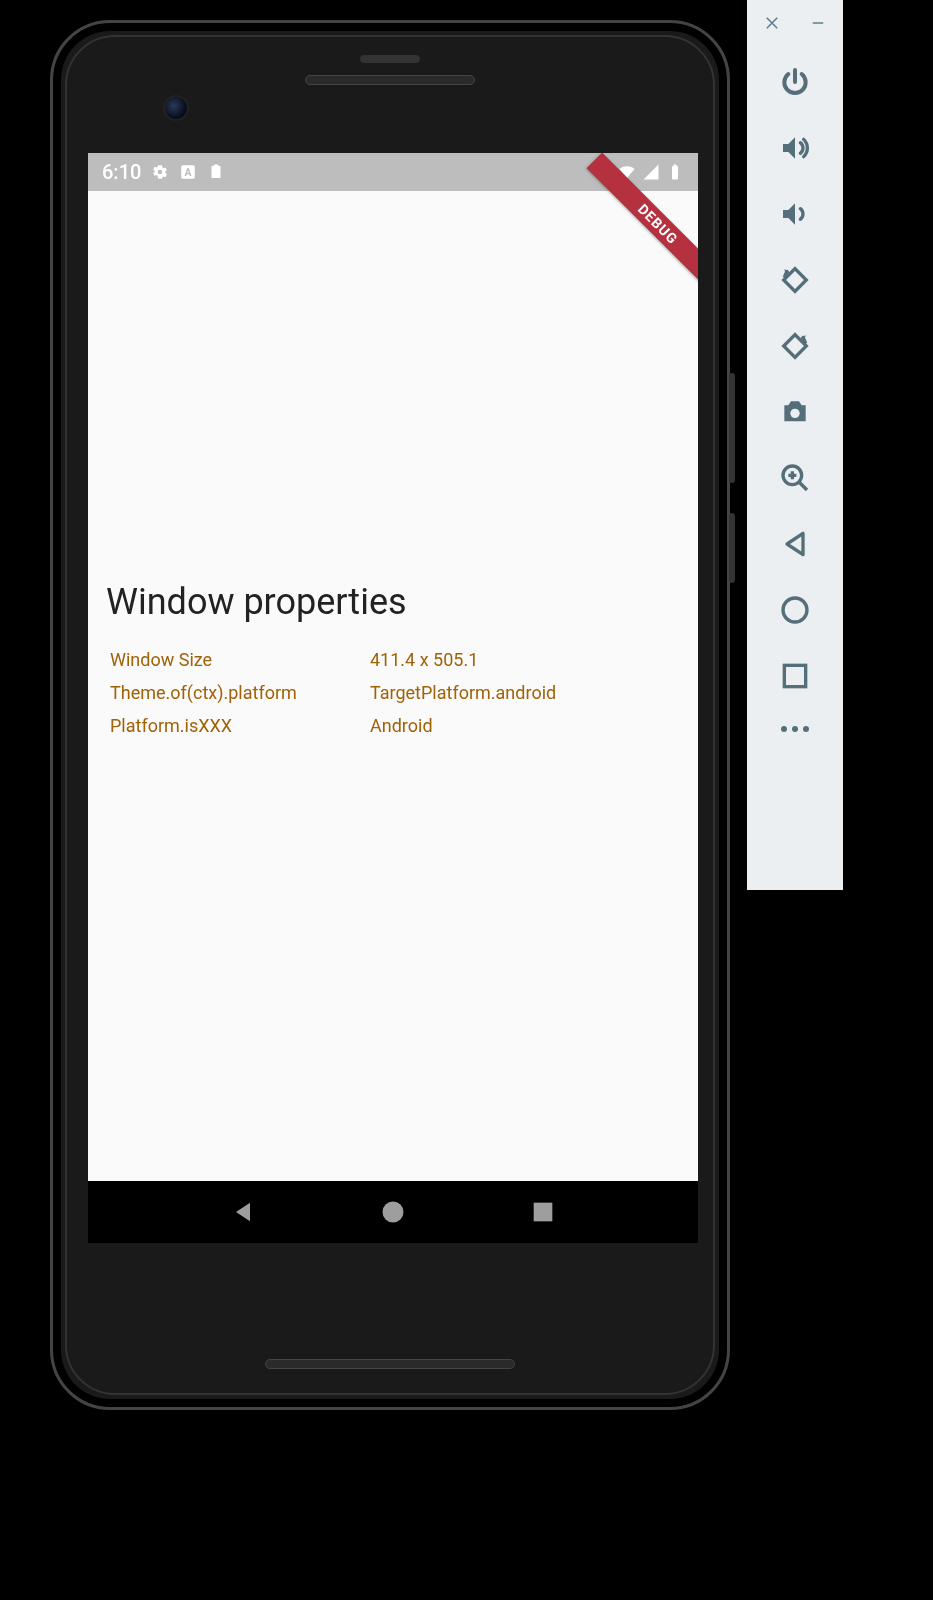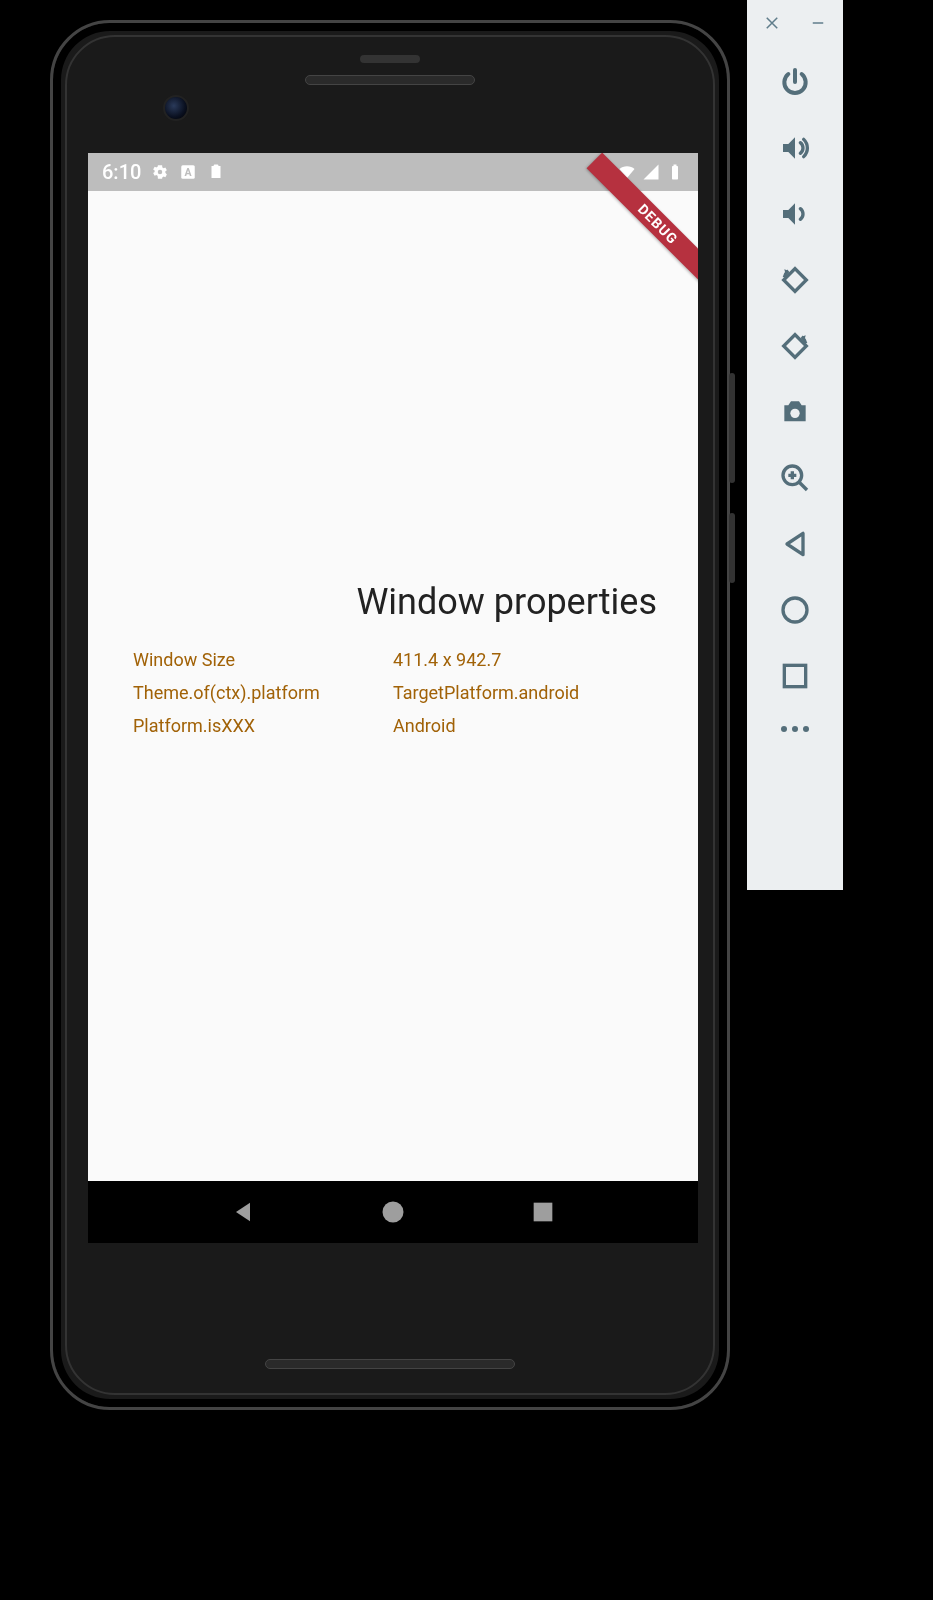--- a/index.html
+++ b/index.html
@@ -120,23 +120,23 @@
       font-size: 14px;
       font-weight: 700;
       letter-spacing: 1px;
       padding: 3px 0;
       transform: rotate(45deg);
       box-shadow: 0 1px 3px rgba(0,0,0,0.3);
     }
     .content-center {
       display: flex;
       flex-direction: column;
-      align-items: flex-end;
+      align-items: flex-start;
       width: 100%;
-      padding: 0 41px;
+      padding: 0 18px;
       margin-top: -50px;
     }
     .page-title {
       font-size: 36px;
       font-weight: 400;
       color: #222;
       margin-bottom: 20px;
     }
     .prop-table {
       width: 100%;
@@ -235,21 +235,21 @@
     </div>
 
     <div class="app-body">
       <div class="debug-banner">DEBUG</div>
       <div class="content-center">
         <div class="page-title">Window properties</div>
         <table class="prop-table">
           <tbody>
               <tr>
             <td>Window Size</td>
-            <td>411.4 x 942.7</td>
+            <td>411.4 x 505.1</td>
           </tr>
           <tr>
             <td>Theme.of(ctx).platform</td>
             <td>TargetPlatform.android</td>
           </tr>
           <tr>
             <td>Platform.isXXX</td>
             <td>Android</td>
           </tr>
         </tbody>

